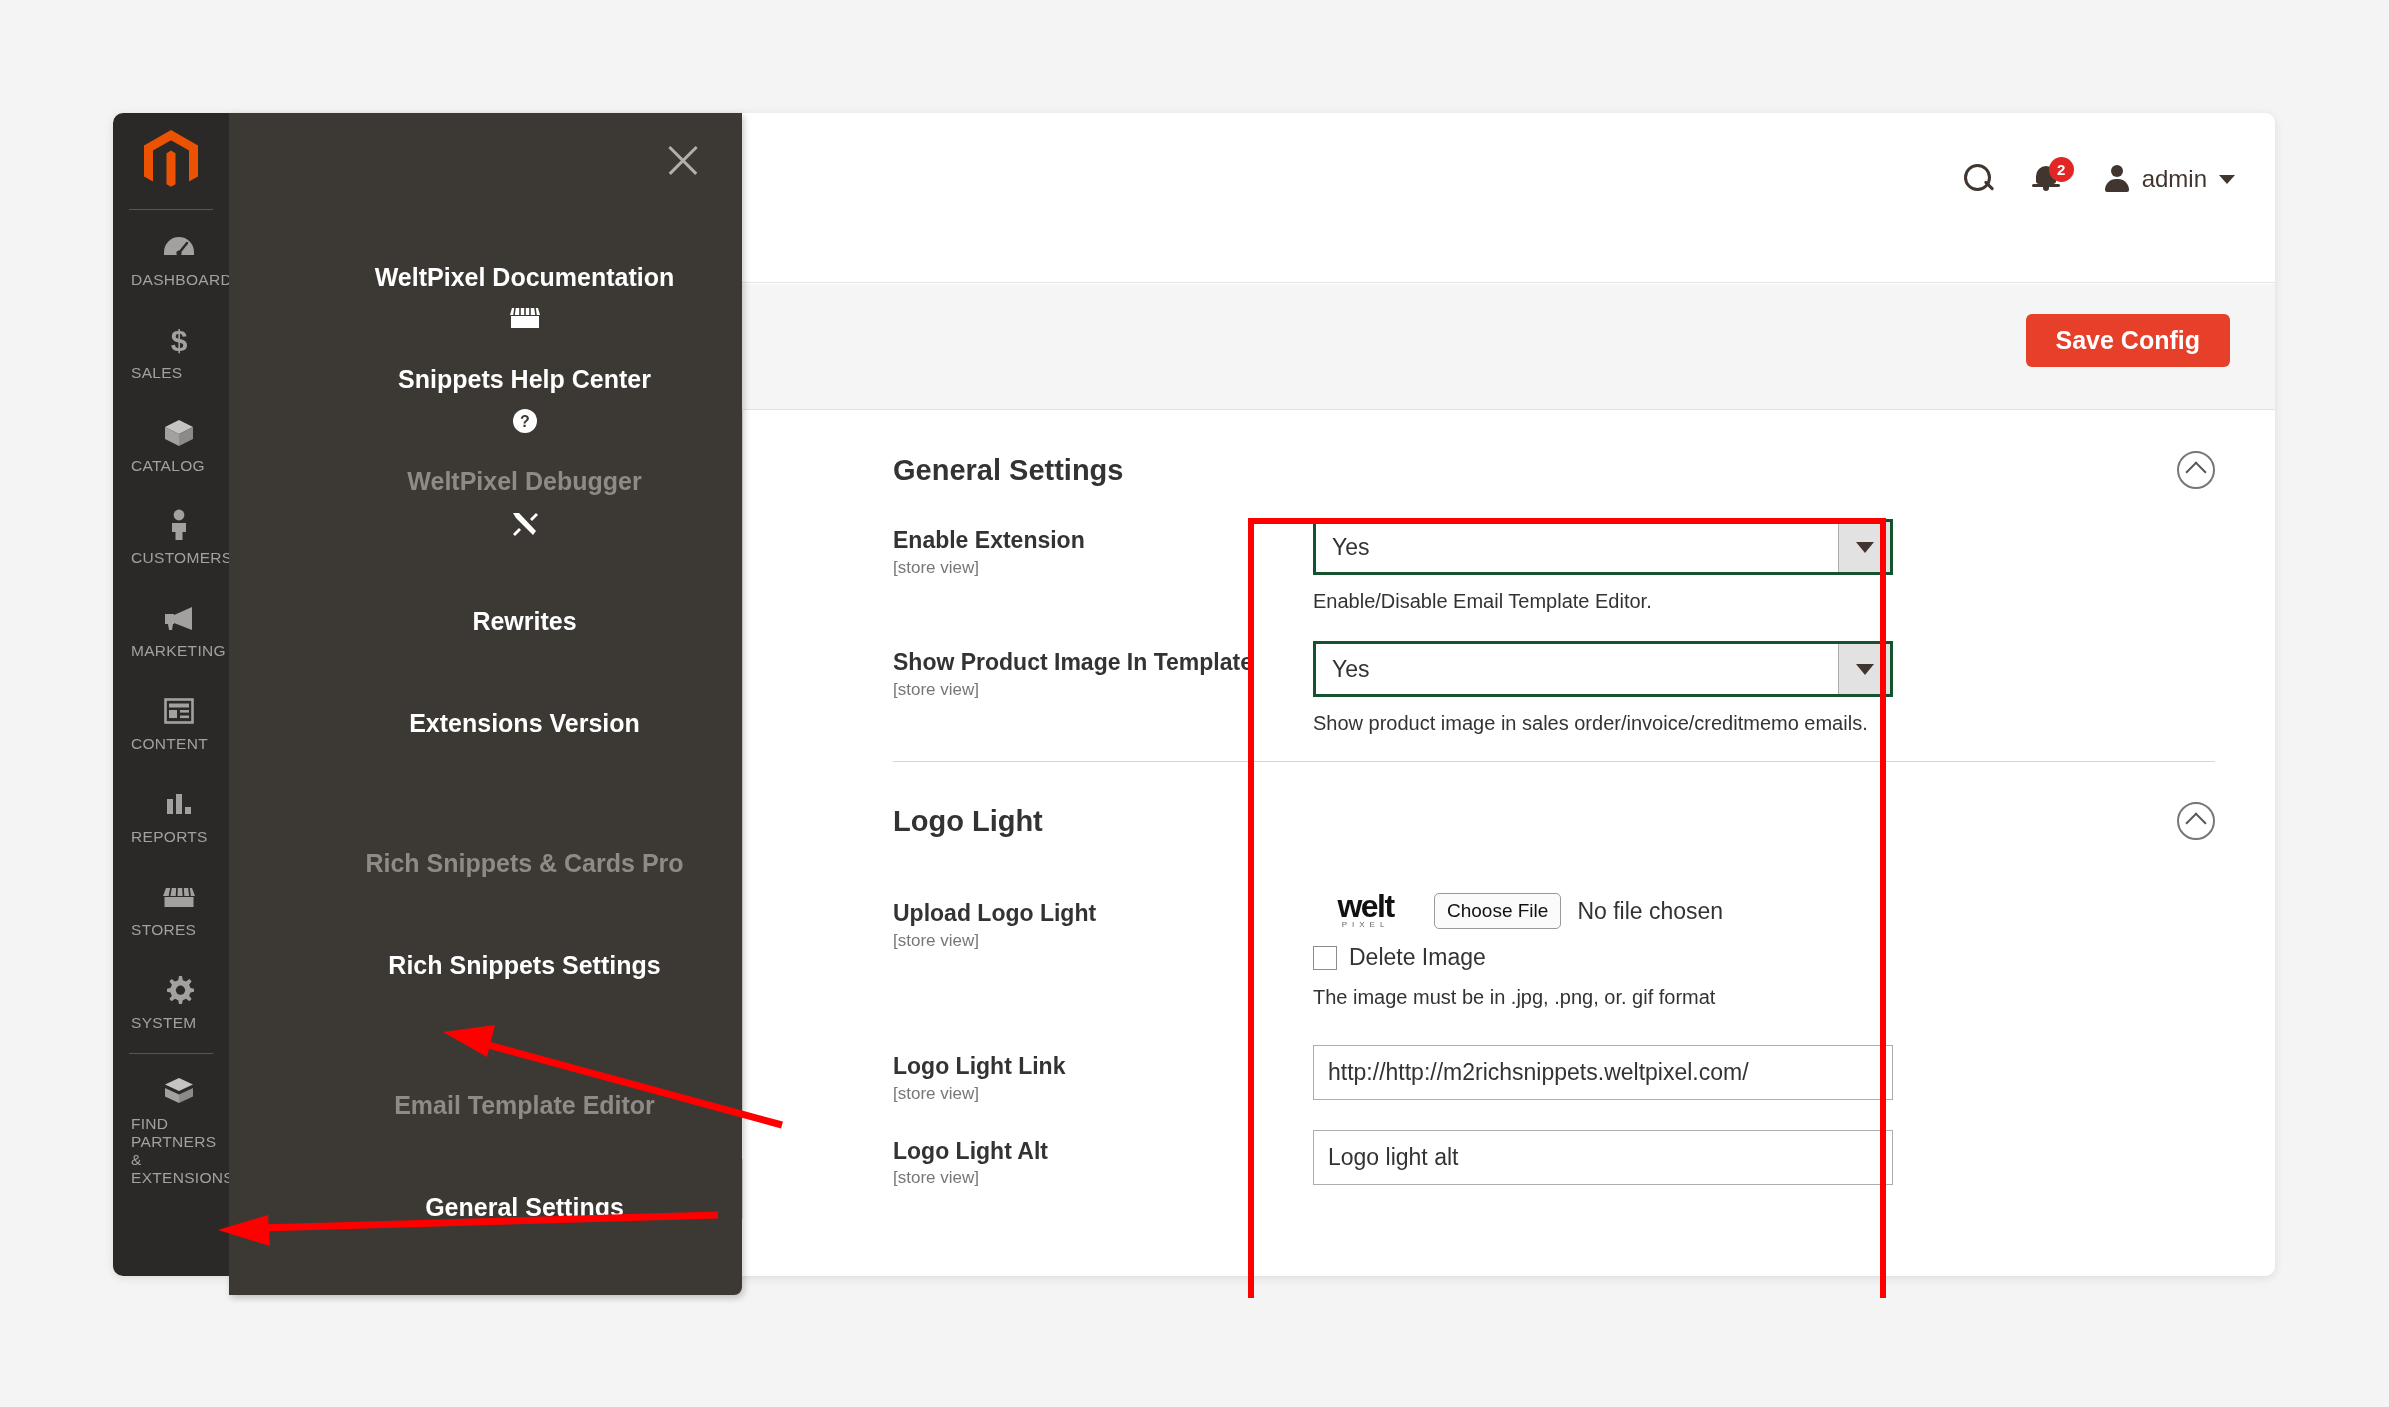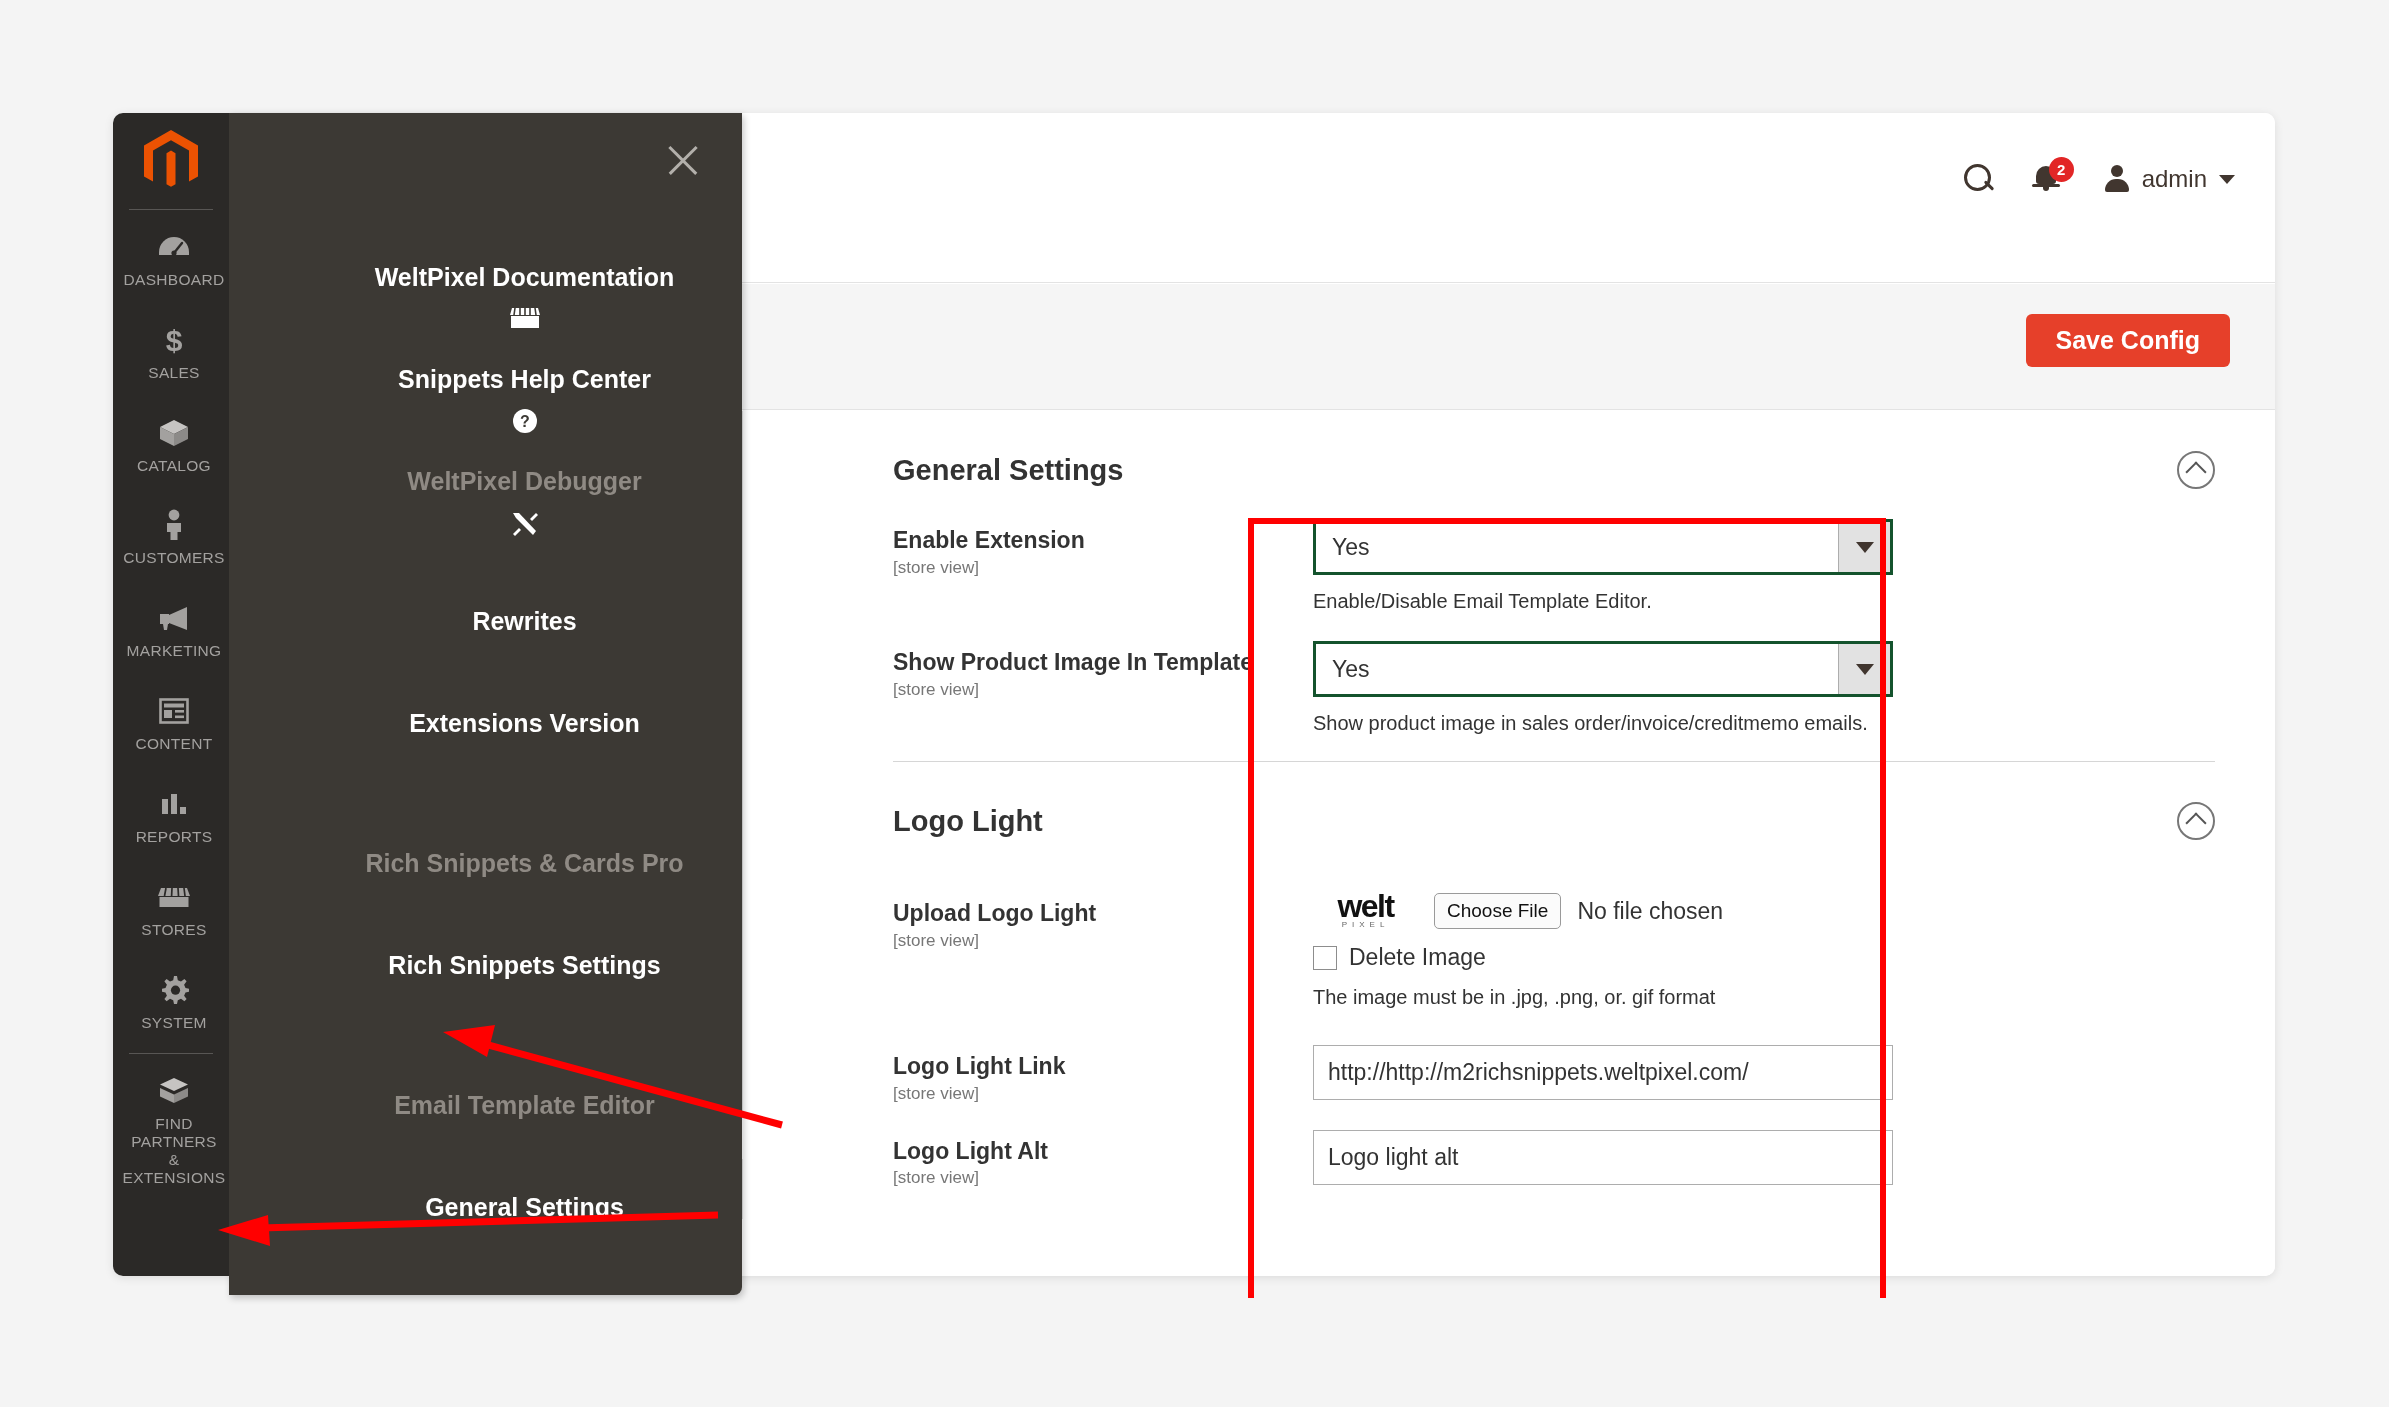--- a/index.html
+++ b/index.html
@@ -251,22 +251,22 @@
     border-radius: 10px 0 0 10px;
     overflow: hidden;
     z-index: 30;
   }
   .rail-logo {
     height: 96px; display: flex; align-items: center; justify-content: center;
   }
   .m-logo { width: 54px; height: 62px; }
   .rail-sep { height: 1px; background: #585654; margin: 0 16px; }
   .rail-item {
-    padding: 20px 2px 14px 8px;
-    text-align: center; cursor: pointer;
+    padding: 20px 2px 14px 18px;
+    cursor: pointer;
   }
   .rail-ico {
     width: 40px; height: 34px; margin: 0 auto 7px auto;
     display: flex; align-items: center; justify-content: center;
   }
   .rail-ico svg { display: block; }
   .rail-label {
     font-size: 15.5px; color: #a3a19f; letter-spacing: 0.3px; line-height: 1.15;
   }
 

